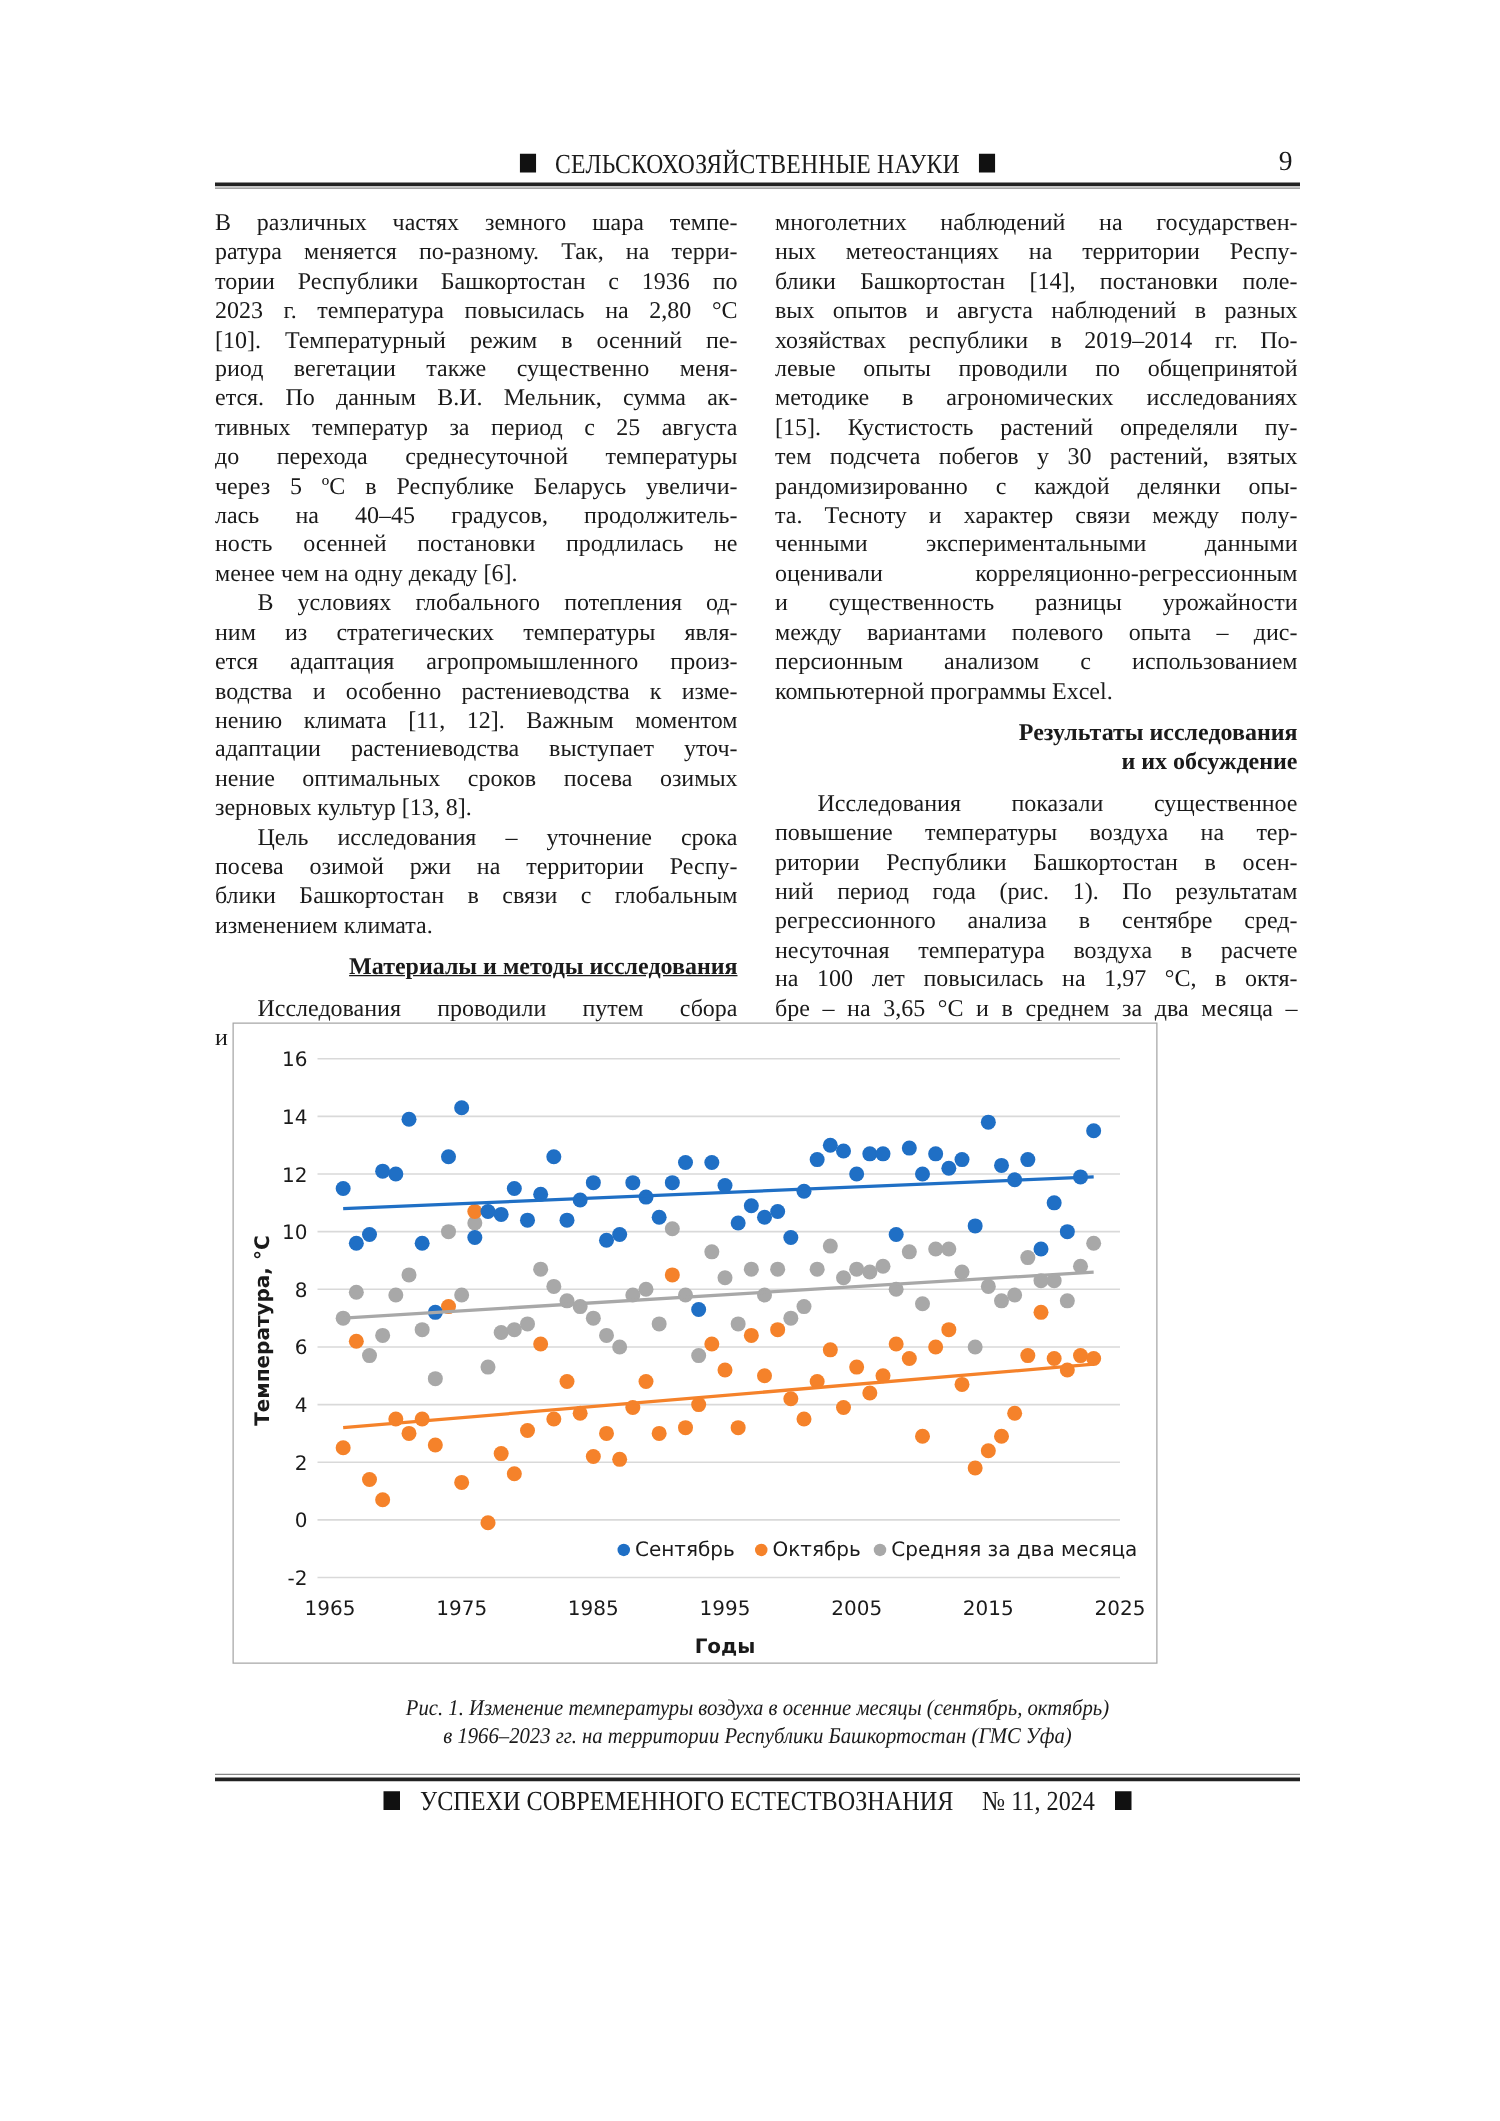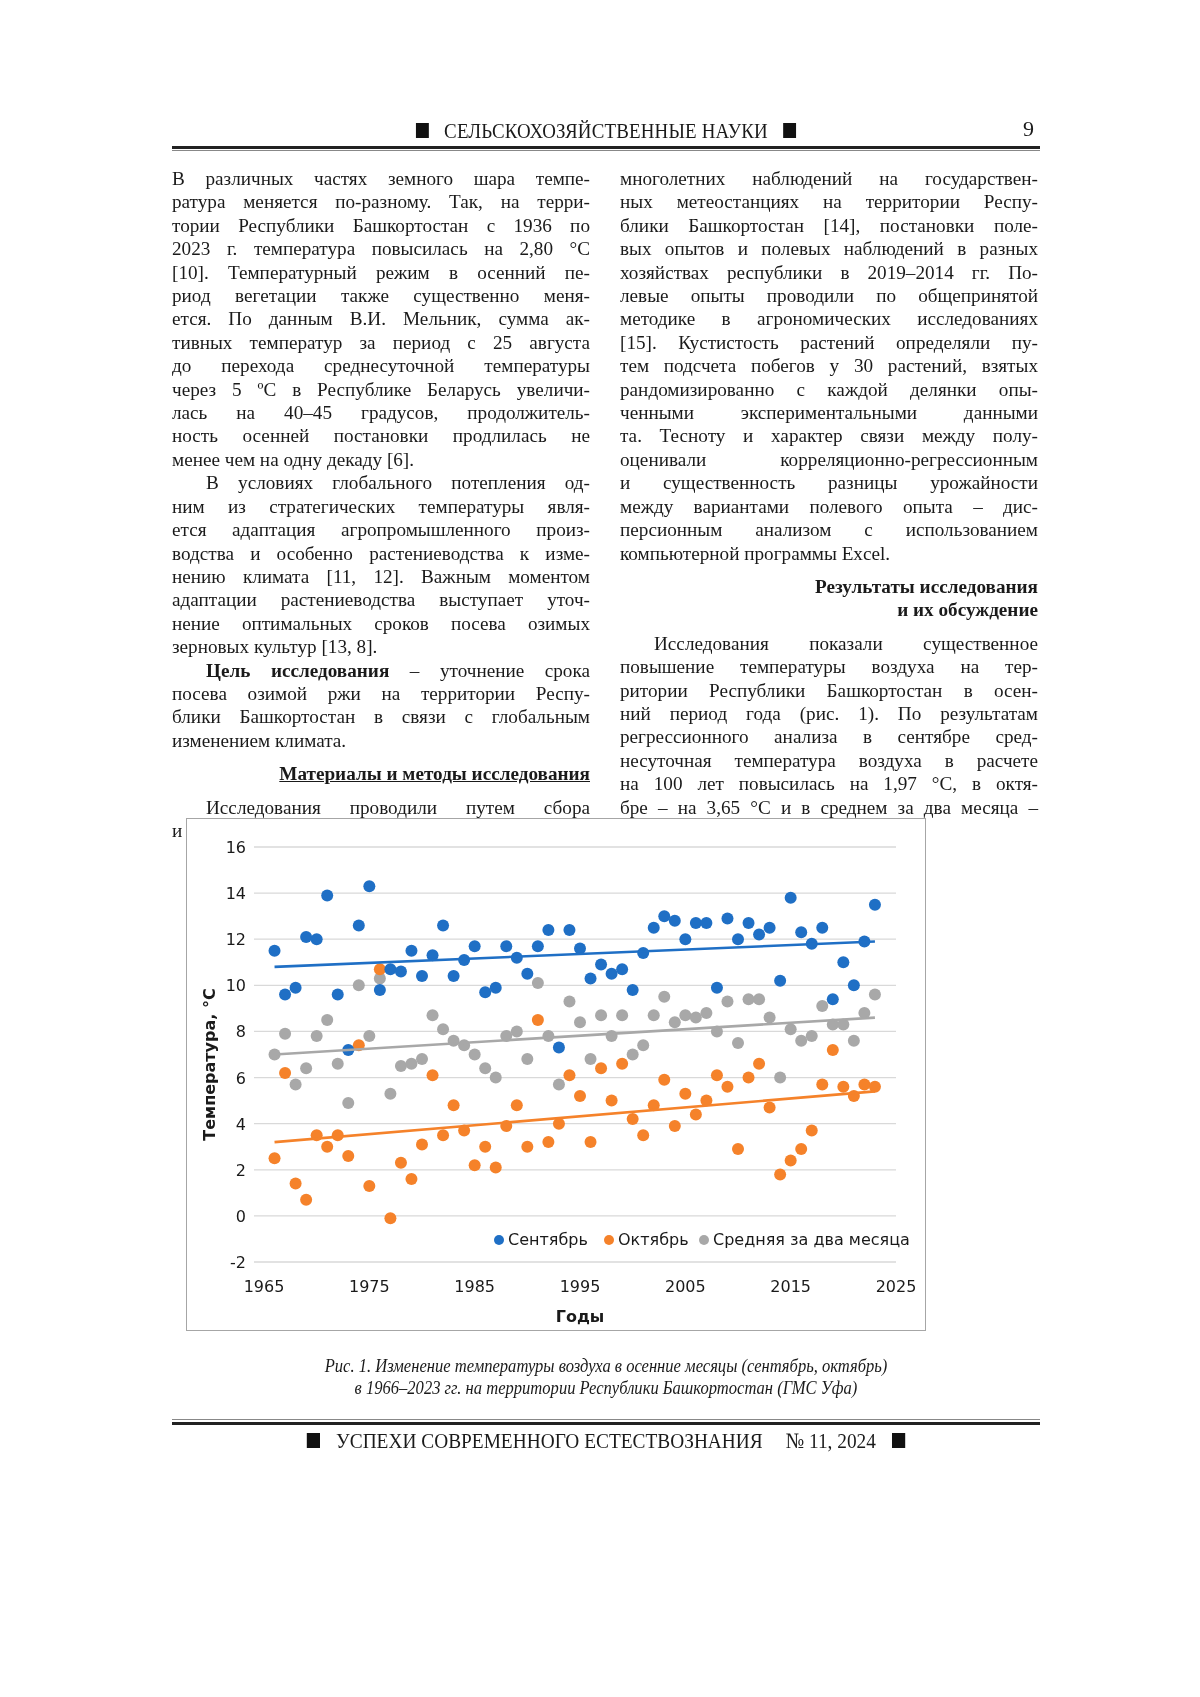--- a/index.html
+++ b/index.html
@@ -10,21 +10,21 @@
   .running-head .title { position: absolute; left: 0; right: 0; top: 0; text-align: center; font-size: 22px; letter-spacing: 0.2px; transform: scaleX(0.86); transform-origin: center; }
   .sq { display: inline-block; width: 15px; height: 15px; background: #111; vertical-align: middle; margin: 0 18px; position: relative; top: -2px; }
   .running-head .pageno { position: absolute; right: 6px; top: -2px; font-size: 22px; }
   .rule-top { position: absolute; left: 172px; top: 146px; width: 868px; height: 3px; background: #222; }
   .rule-top-thin { position: absolute; left: 172px; top: 150px; width: 868px; height: 1px; background: #888; }
 
   .col { position: absolute; top: 167px; font-size: 19.2px; line-height: 23.4px; text-align: justify; }
   .col.left { left: 172px; width: 418px; }
   .col.right { left: 620px; width: 418px; }
   .col p { margin: 0; text-decoration: underline; }
-  .bold { font-weight: bold; margin-top: 40px; }
+  .bold { font-weight: normal; margin-top: 40px; }
   .section-title { font-weight: bold; text-align: right; margin: 10px 0 10px 0 !important; }
   .col .line { display: block; text-align: justify; text-align-last: justify; }
   .col .line.last { text-align-last: left; }
 
   .chart-frame { position: absolute; left: 203px; top: 893px; width: 809px; height: 561px; border: 1.5px solid #a6a6a6; box-sizing: border-box; background: #fff; }
   .chart-svg { position: absolute; left: 0; top: 0; }
   .axis-text { font-family: "DejaVu Sans", "Liberation Sans", sans-serif; font-size: 16px; fill: #1a1a1a; }
   .axis-title { font-family: "DejaVu Sans", "Liberation Sans", sans-serif; font-size: 16px; font-weight: bold; fill: #1a1a1a; }
   .legend-text { font-family: "DejaVu Sans", "Liberation Sans", sans-serif; font-size: 16px; fill: #1a1a1a; }
 
@@ -88,29 +88,29 @@
         <span class="line" style="padding-left: 34px;">Исследования проводили путем сбора</span>
         <span class="line last">и анализа гидротермических показателей</span>
       </div>
   </div>
 
   <div class="col right">
     <div id="r-p1">
         <span class="line">многолетних наблюдений на государствен-</span>
         <span class="line">ных метеостанциях на территории Респу-</span>
         <span class="line">блики Башкортостан [14], постановки поле-</span>
-        <span class="line">вых опытов и полевых наблюдений в разных</span>
+        <span class="line">вых опытов и августа наблюдений в разных</span>
         <span class="line">хозяйствах республики в 2019–2014 гг. По-</span>
         <span class="line">левые опыты проводили по общепринятой</span>
         <span class="line">методике в агрономических исследованиях</span>
         <span class="line">[15]. Кустистость растений определяли пу-</span>
         <span class="line">тем подсчета побегов у 30 растений, взятых</span>
         <span class="line">рандомизированно с каждой делянки опы-</span>
+        <span class="line">та. Тесноту и характер связи между полу-</span>
         <span class="line">ченными экспериментальными данными</span>
-        <span class="line">та. Тесноту и характер связи между полу-</span>
         <span class="line">оценивали  корреляционно-регрессионным</span>
         <span class="line">и существенность разницы урожайности</span>
         <span class="line">между вариантами полевого опыта – дис-</span>
         <span class="line">персионным анализом с использованием</span>
         <span class="line last">компьютерной программы Excel.</span>
       </div>
     <div class="section-title" style="margin-top:10px;">
       <div>Результаты исследования</div>
       <div>и их обсуждение</div>
     </div>

